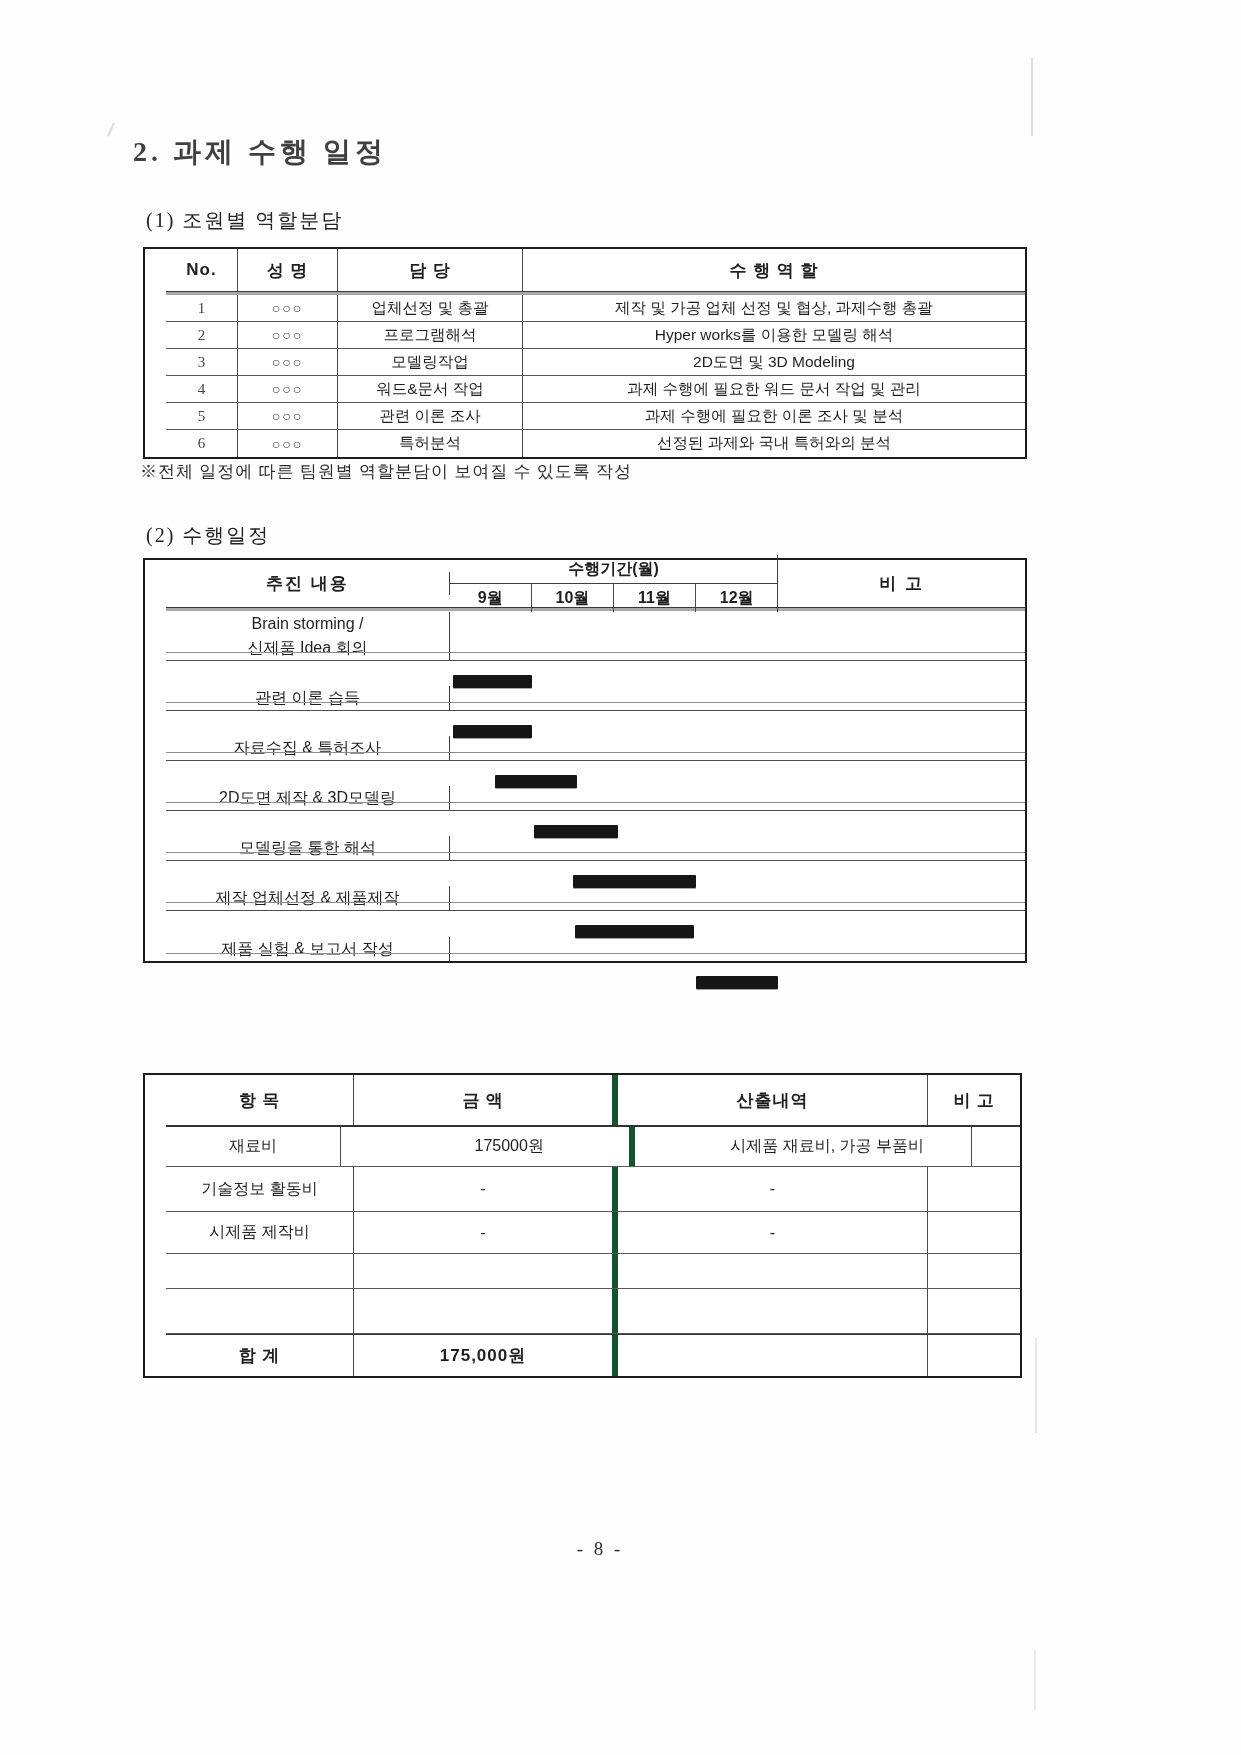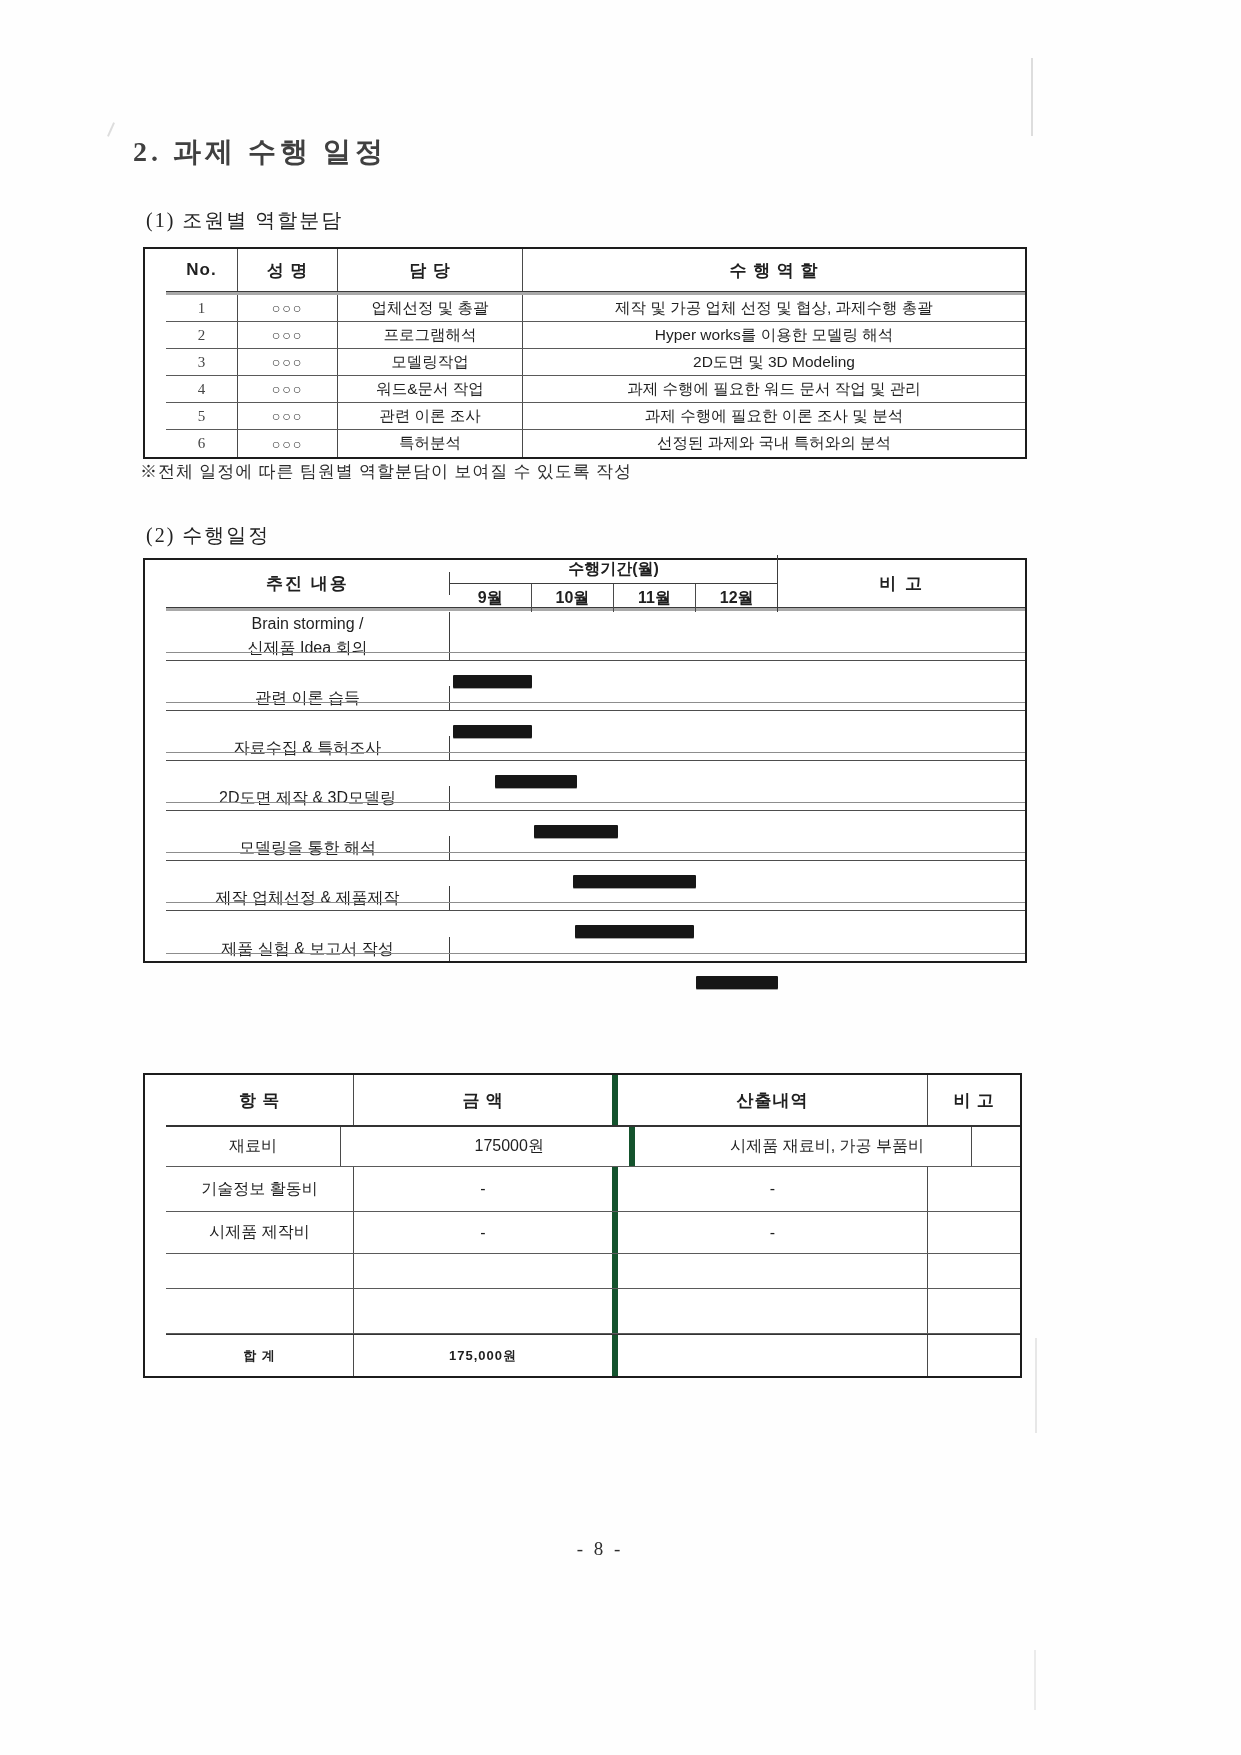--- a/index.html
+++ b/index.html
@@ -63,21 +63,21 @@
   .g-mcell:nth-child(4) { border-right:none; }
   .g-bar { position:absolute; height:13px; top:15px; background:#161616; border-radius:1px;
            box-shadow:0 1px 0 rgba(0,0,0,.35); }
   .g-remark { width:253px; }
 
   
   .b-head { display:flex; height:52px; font-weight:bold; font-size:17px; letter-spacing:1px;
             border-bottom:2px solid #333;font-family:Liberation Serif, serif; }
   .b-row  { display:flex; font-size:16px; border-bottom:1px solid #5a5a5a; }
   .b-row:last-child { border-bottom:none; }
-  .b-row.total { border-top:1px solid #333; font-weight:bold; font-size:13px; letter-spacing:1px; }
+  .b-row.total { border-top:1px solid #333; font-weight:bold; font-size:17px; letter-spacing:1px; }
   .bc-item   { width:188px; border-right:1px solid #4a4a4a; }
   .bc-amount { width:264px; border-right:6px solid #14532d; }
   .bc-detail { width:310px; border-right:1px solid #4a4a4a; }
   .bc-remark { flex:1; }
 
   
   .page-num { position:absolute; left:480px; top:1538px; width:240px; text-align:center;
               font-family:"Liberation Serif", serif; font-size:19px; letter-spacing:3px; color:#2e2e2e; }
   .artifact { position:absolute; background:#cfcfcf; opacity:.7; }
   .a-slash { left:110px; top:122px; width:2px; height:15px; transform:rotate(24deg); }

